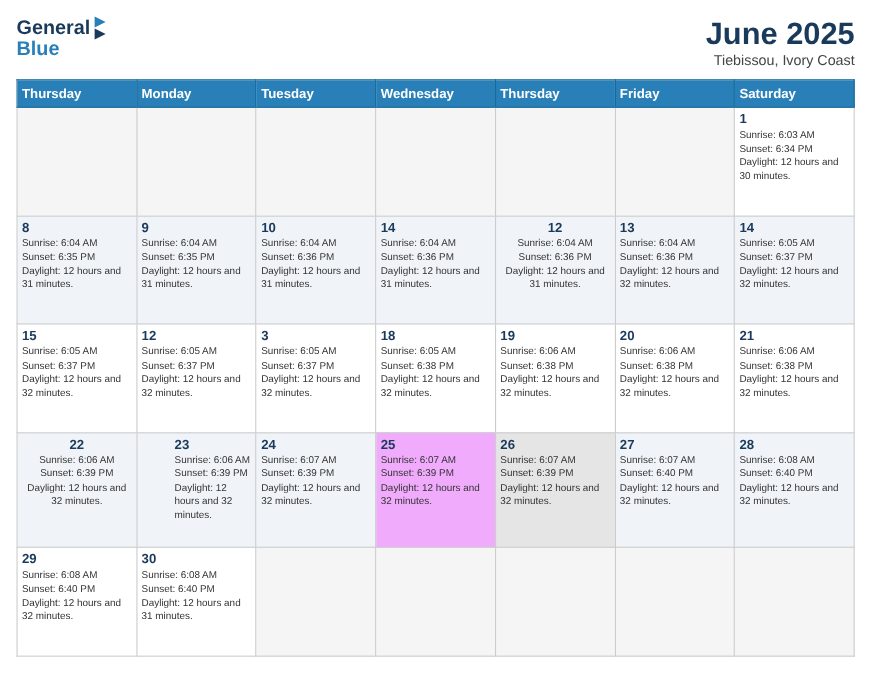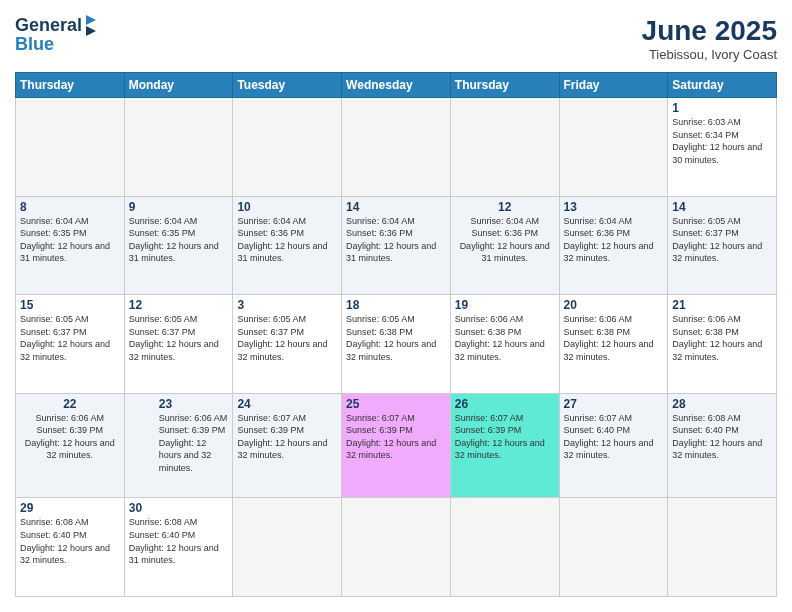--- a/index.html
+++ b/index.html
@@ -208,21 +208,21 @@
             <div class="day-info">Sunrise: 6:06 AM<br>Sunset: 6:39 PM<br>Daylight: 12 hours and 32 minutes.</div>
           </td>
           <td style="background: rgb(240, 244, 248);">
             <span class="day-num">24</span>
             <div class="day-info">Sunrise: 6:07 AM<br>Sunset: 6:39 PM<br>Daylight: 12 hours and 32 minutes.</div>
           </td>
           <td style="background: #f0abfc;">
             <span class="day-num">25</span>
             <div class="day-info">Sunrise: 6:07 AM<br>Sunset: 6:39 PM<br>Daylight: 12 hours and 32 minutes.</div>
           </td>
-          <td style="background: #5eead4; margin-top: 24px;">
+          <td style="background: #e5e5e5; margin-top: 24px;">
             <span class="day-num">26</span>
             <div class="day-info">Sunrise: 6:07 AM<br>Sunset: 6:39 PM<br>Daylight: 12 hours and 32 minutes.</div>
           </td>
           <td style="background: rgb(240, 244, 248);">
             <span class="day-num">27</span>
             <div class="day-info">Sunrise: 6:07 AM<br>Sunset: 6:40 PM<br>Daylight: 12 hours and 32 minutes.</div>
           </td>
           <td style="background: rgb(240, 244, 248);">
             <span class="day-num">28</span>
             <div class="day-info">Sunrise: 6:08 AM<br>Sunset: 6:40 PM<br>Daylight: 12 hours and 32 minutes.</div>

